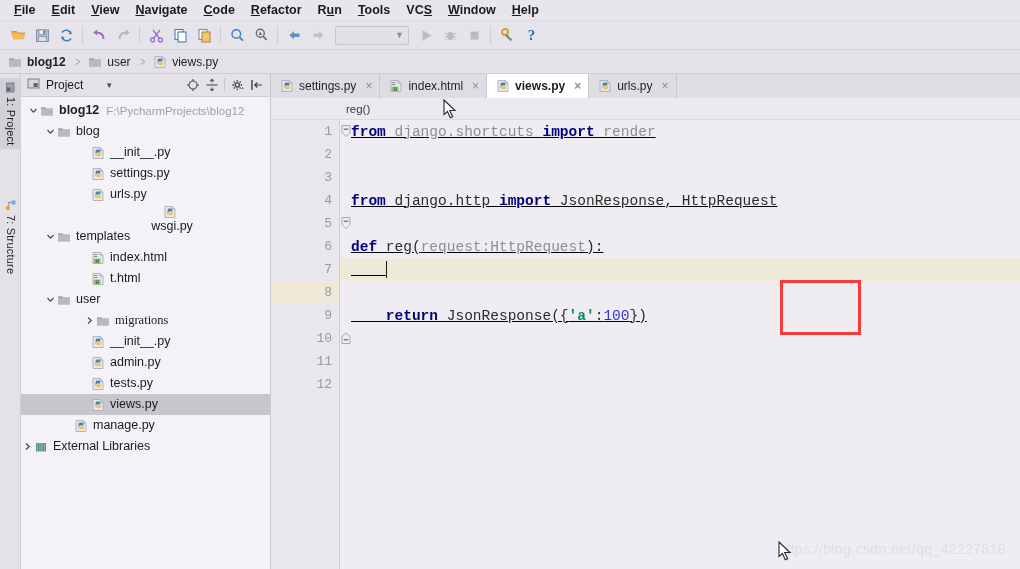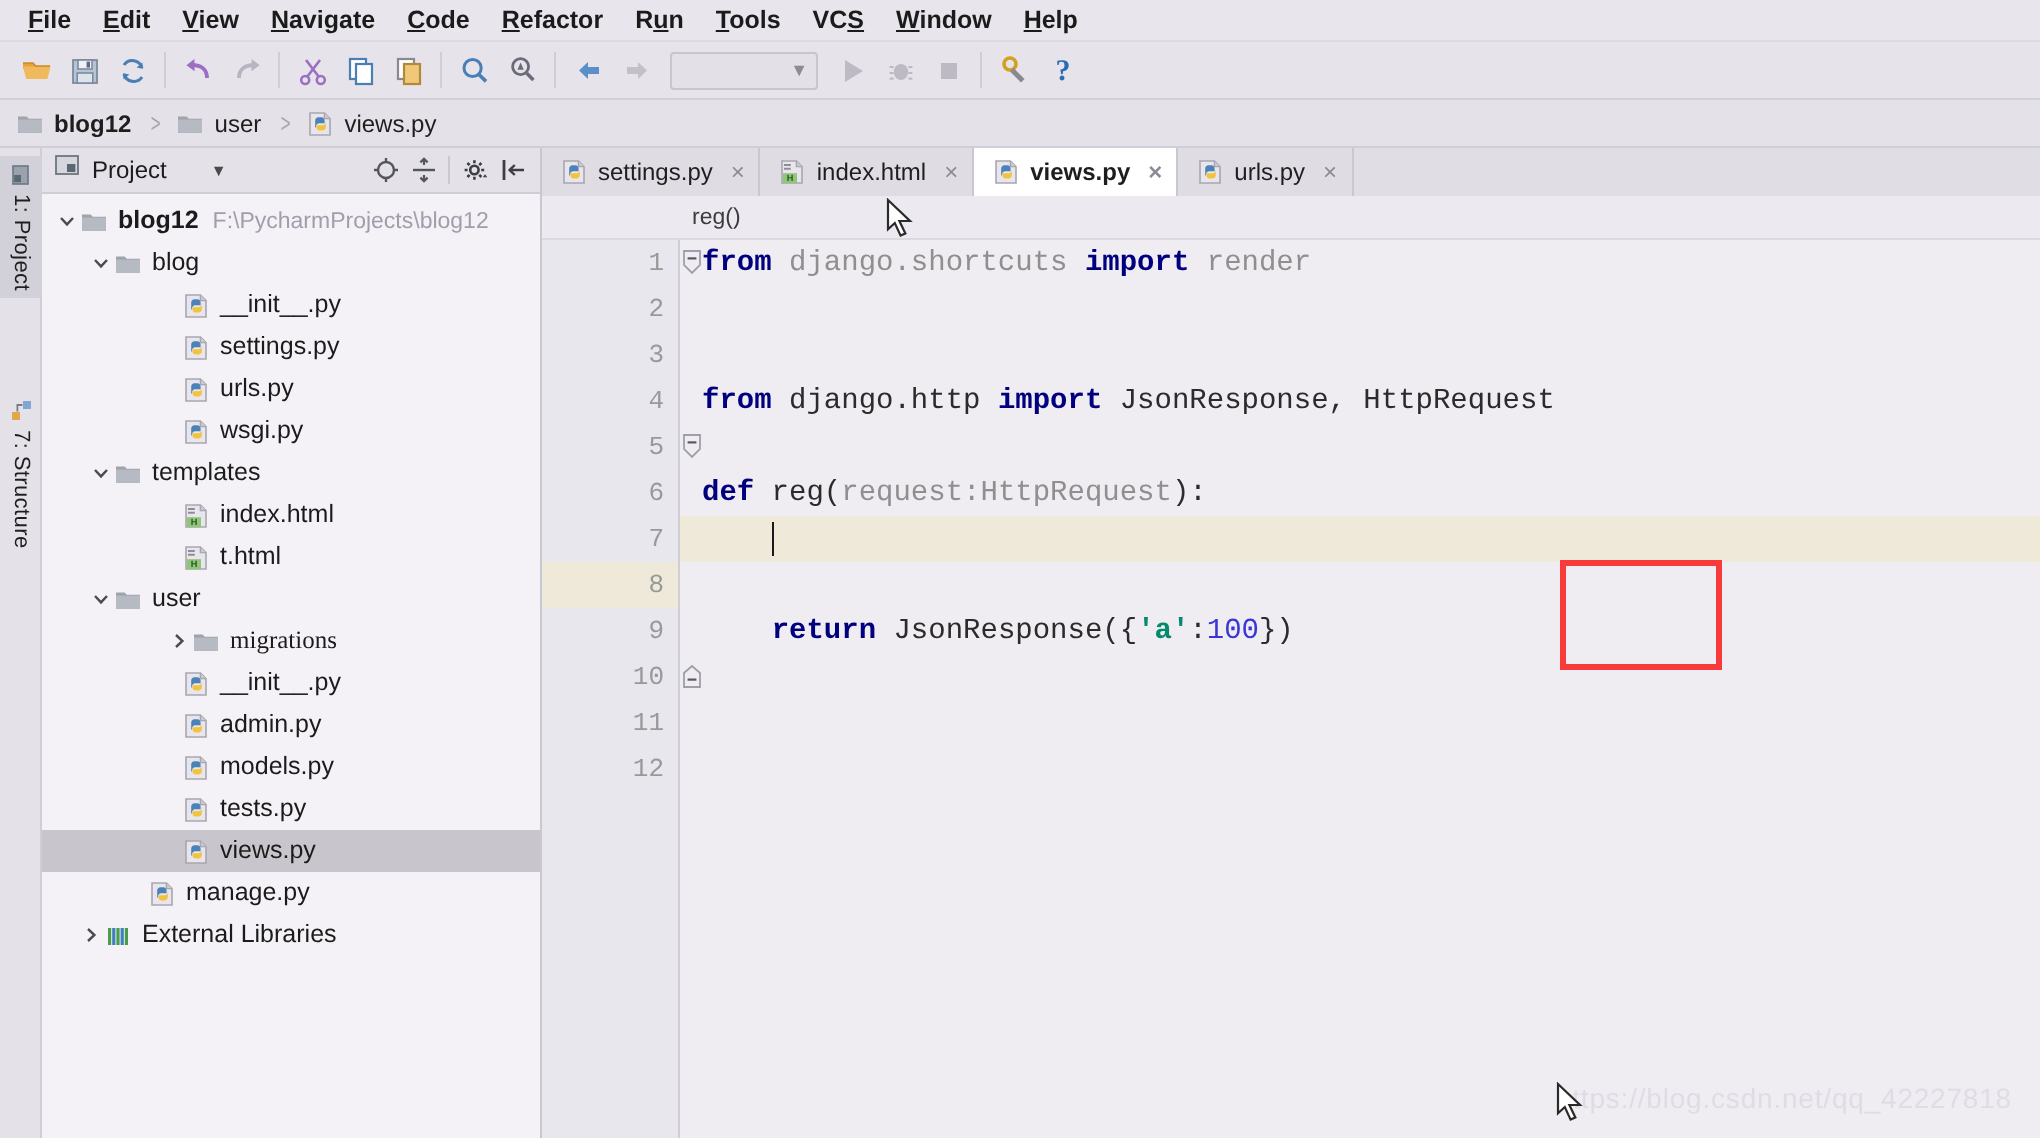--- a/index.html
+++ b/index.html
@@ -128,21 +128,21 @@
   .gline {
     height: 23px; display: flex; align-items: center; justify-content: flex-end;
     padding-right: 7px; position: relative;
   }
   .gline.cur { background: #efe9d9; }
   .fold {
     position: absolute; right: -12px; width: 11px; height: 13px;
     display: flex; align-items: center; justify-content: center;
   }
 
-  .codecol { flex: 1; position: relative; }
+  .codecol { flex: 1; position: relative; text-decoration: underline; }
   .cline {
     height: 23px; display: flex; align-items: center;
     font-family: "Liberation Mono", monospace; font-size: 14.5px;
     white-space: pre; padding-left: 12px; color: #2b2b2b; letter-spacing: 0px;
   }
   .cline.cur { background: #efe9d9; }
   .kw { color: #00007f; font-weight: bold; }
   .cm { color: #969696; font-style: italic; }
   .gr { color: #8f8f8f; }
   .str { color: #048b6e; font-weight: bold; }
@@ -463,21 +463,21 @@
             <span class="nico">
               <svg width="14" height="14" viewBox="0 0 14 14">
                 <path d="M2 1.5h7.2L12 4.3V12.5H2z" fill="#e8e6ec" stroke="#a8a6b0" stroke-width="0.8"></path>
                 <path d="M9.2 1.5v2.8H12" fill="#cac8d2" stroke="#a8a6b0" stroke-width="0.7"></path>
                 <path d="M4.6 5.2c0-.9.7-1.6 1.6-1.6h1.5c.9 0 1.6.7 1.6 1.6v1.4H6.6c-.9 0-1.6.7-1.6 1.6v.6H4.6z" fill="#4b82b8"></path>
                 <path d="M9.9 8.6c0 .9-.7 1.6-1.6 1.6H6.8c-.9 0-1.6-.7-1.6-1.6v-1h3.1c.9 0 1.6-.7 1.6-1.6z" fill="#f2c43d"></path>
               </svg>
             </span>
             <span class="lbl">urls.py</span>
           </div>
-          <div class="node" style="padding-left: 57px;">
+          <div class="node" style="padding-left: 57px; flex-direction: column;">
             <span class="arrow"></span>
             <span class="nico">
               <svg width="14" height="14" viewBox="0 0 14 14">
                 <path d="M2 1.5h7.2L12 4.3V12.5H2z" fill="#e8e6ec" stroke="#a8a6b0" stroke-width="0.8"></path>
                 <path d="M9.2 1.5v2.8H12" fill="#cac8d2" stroke="#a8a6b0" stroke-width="0.7"></path>
                 <path d="M4.6 5.2c0-.9.7-1.6 1.6-1.6h1.5c.9 0 1.6.7 1.6 1.6v1.4H6.6c-.9 0-1.6.7-1.6 1.6v.6H4.6z" fill="#4b82b8"></path>
                 <path d="M9.9 8.6c0 .9-.7 1.6-1.6 1.6H6.8c-.9 0-1.6-.7-1.6-1.6v-1h3.1c.9 0 1.6-.7 1.6-1.6z" fill="#f2c43d"></path>
               </svg>
             </span>
             <span class="lbl">wsgi.py</span>
@@ -577,32 +577,20 @@
           <div class="node" style="padding-left: 57px;">
             <span class="arrow"></span>
             <span class="nico">
               <svg width="14" height="14" viewBox="0 0 14 14">
                 <path d="M2 1.5h7.2L12 4.3V12.5H2z" fill="#e8e6ec" stroke="#a8a6b0" stroke-width="0.8"></path>
                 <path d="M9.2 1.5v2.8H12" fill="#cac8d2" stroke="#a8a6b0" stroke-width="0.7"></path>
                 <path d="M4.6 5.2c0-.9.7-1.6 1.6-1.6h1.5c.9 0 1.6.7 1.6 1.6v1.4H6.6c-.9 0-1.6.7-1.6 1.6v.6H4.6z" fill="#4b82b8"></path>
                 <path d="M9.9 8.6c0 .9-.7 1.6-1.6 1.6H6.8c-.9 0-1.6-.7-1.6-1.6v-1h3.1c.9 0 1.6-.7 1.6-1.6z" fill="#f2c43d"></path>
               </svg>
             </span>
-            <span class="lbl">models.py</span>
-          </div>
-          <div class="node" style="padding-left: 57px;">
-            <span class="arrow"></span>
-            <span class="nico">
-              <svg width="14" height="14" viewBox="0 0 14 14">
-                <path d="M2 1.5h7.2L12 4.3V12.5H2z" fill="#e8e6ec" stroke="#a8a6b0" stroke-width="0.8"></path>
-                <path d="M9.2 1.5v2.8H12" fill="#cac8d2" stroke="#a8a6b0" stroke-width="0.7"></path>
-                <path d="M4.6 5.2c0-.9.7-1.6 1.6-1.6h1.5c.9 0 1.6.7 1.6 1.6v1.4H6.6c-.9 0-1.6.7-1.6 1.6v.6H4.6z" fill="#4b82b8"></path>
-                <path d="M9.9 8.6c0 .9-.7 1.6-1.6 1.6H6.8c-.9 0-1.6-.7-1.6-1.6v-1h3.1c.9 0 1.6-.7 1.6-1.6z" fill="#f2c43d"></path>
-              </svg>
-            </span>
             <span class="lbl">tests.py</span>
           </div>
           <div class="node selected" style="padding-left: 57px;">
             <span class="arrow"></span>
             <span class="nico">
               <svg width="14" height="14" viewBox="0 0 14 14">
                 <path d="M2 1.5h7.2L12 4.3V12.5H2z" fill="#e8e6ec" stroke="#a8a6b0" stroke-width="0.8"></path>
                 <path d="M9.2 1.5v2.8H12" fill="#cac8d2" stroke="#a8a6b0" stroke-width="0.7"></path>
                 <path d="M4.6 5.2c0-.9.7-1.6 1.6-1.6h1.5c.9 0 1.6.7 1.6 1.6v1.4H6.6c-.9 0-1.6.7-1.6 1.6v.6H4.6z" fill="#4b82b8"></path>
                 <path d="M9.9 8.6c0 .9-.7 1.6-1.6 1.6H6.8c-.9 0-1.6-.7-1.6-1.6v-1h3.1c.9 0 1.6-.7 1.6-1.6z" fill="#f2c43d"></path>
@@ -615,21 +603,21 @@
             <span class="nico">
               <svg width="14" height="14" viewBox="0 0 14 14">
                 <path d="M2 1.5h7.2L12 4.3V12.5H2z" fill="#e8e6ec" stroke="#a8a6b0" stroke-width="0.8"></path>
                 <path d="M9.2 1.5v2.8H12" fill="#cac8d2" stroke="#a8a6b0" stroke-width="0.7"></path>
                 <path d="M4.6 5.2c0-.9.7-1.6 1.6-1.6h1.5c.9 0 1.6.7 1.6 1.6v1.4H6.6c-.9 0-1.6.7-1.6 1.6v.6H4.6z" fill="#4b82b8"></path>
                 <path d="M9.9 8.6c0 .9-.7 1.6-1.6 1.6H6.8c-.9 0-1.6-.7-1.6-1.6v-1h3.1c.9 0 1.6-.7 1.6-1.6z" fill="#f2c43d"></path>
               </svg>
             </span>
             <span class="lbl">manage.py</span>
           </div>
-          <div class="node" style="padding-left: 18px;">
+          <div class="node" style="padding-left: 0;">
             <span class="arrow">
               <svg width="9" height="9" viewBox="0 0 9 9">
                 <path d="M3 1.5l3.2 3L3 7.5" fill="none" stroke="#4a4a52" stroke-width="1.2"></path>
               </svg>
             </span>
             <span class="nico">
               <svg width="14" height="14" viewBox="0 0 14 14">
                 <rect x="2" y="3" width="1.6" height="8.5" fill="#4a9c4a"></rect>
                 <rect x="4.1" y="3" width="1.6" height="8.5" fill="#3f7fc0"></rect>
                 <rect x="6.2" y="3" width="1.6" height="8.5" fill="#4a9c4a"></rect>

